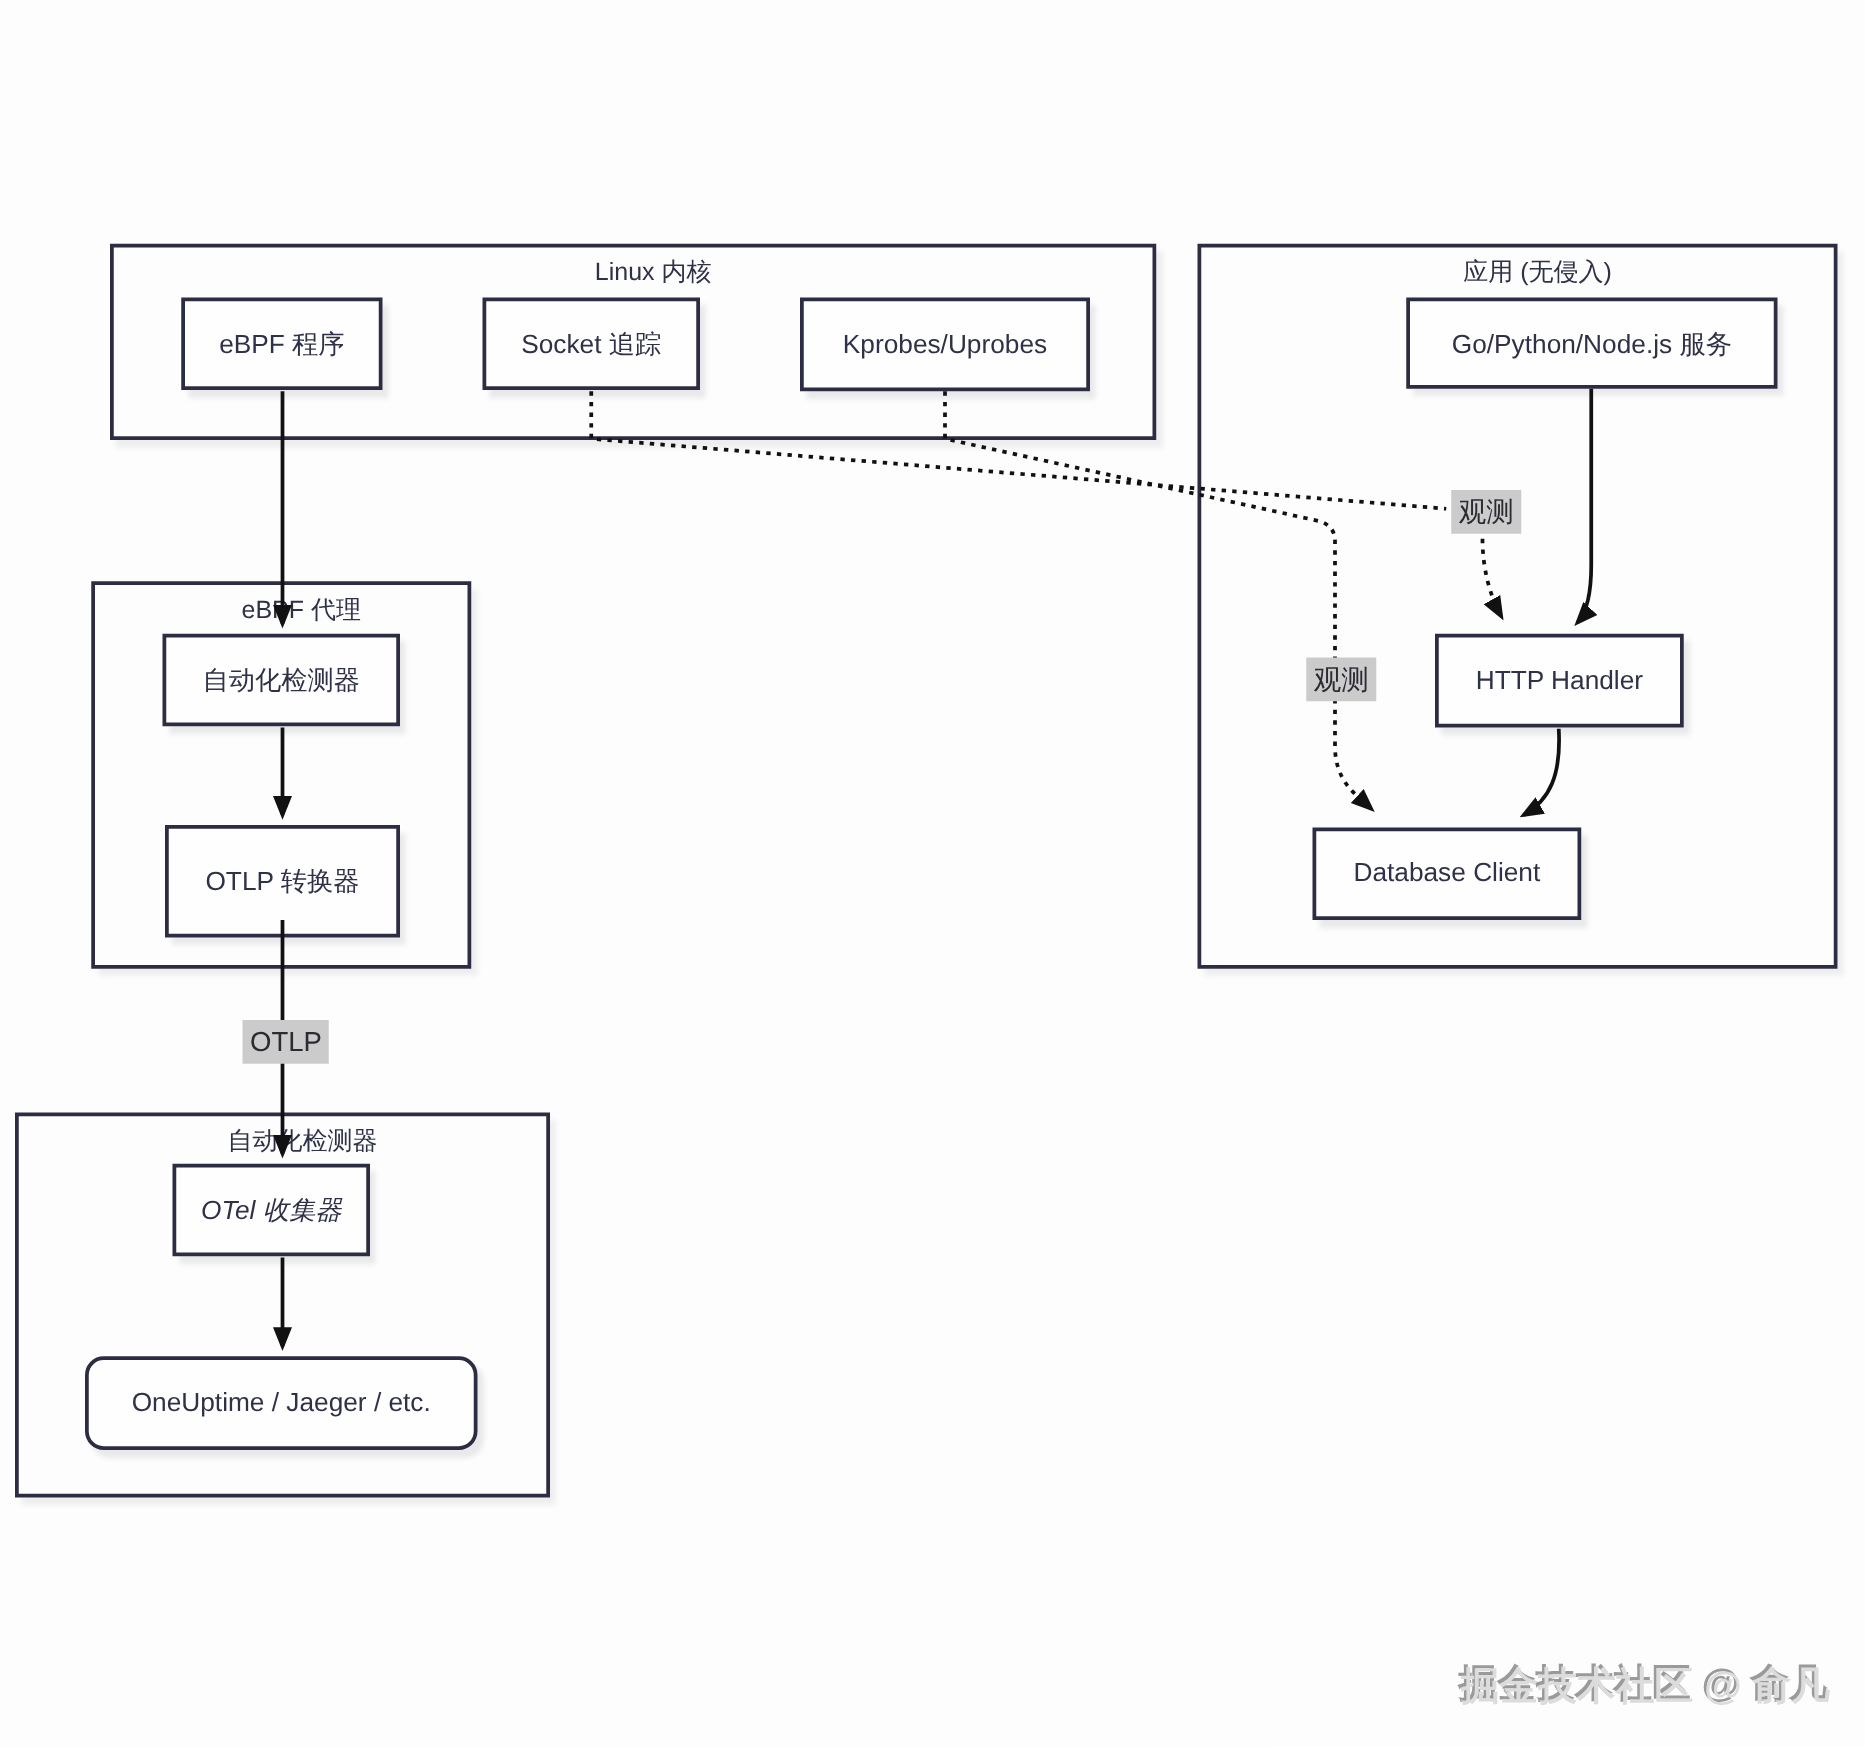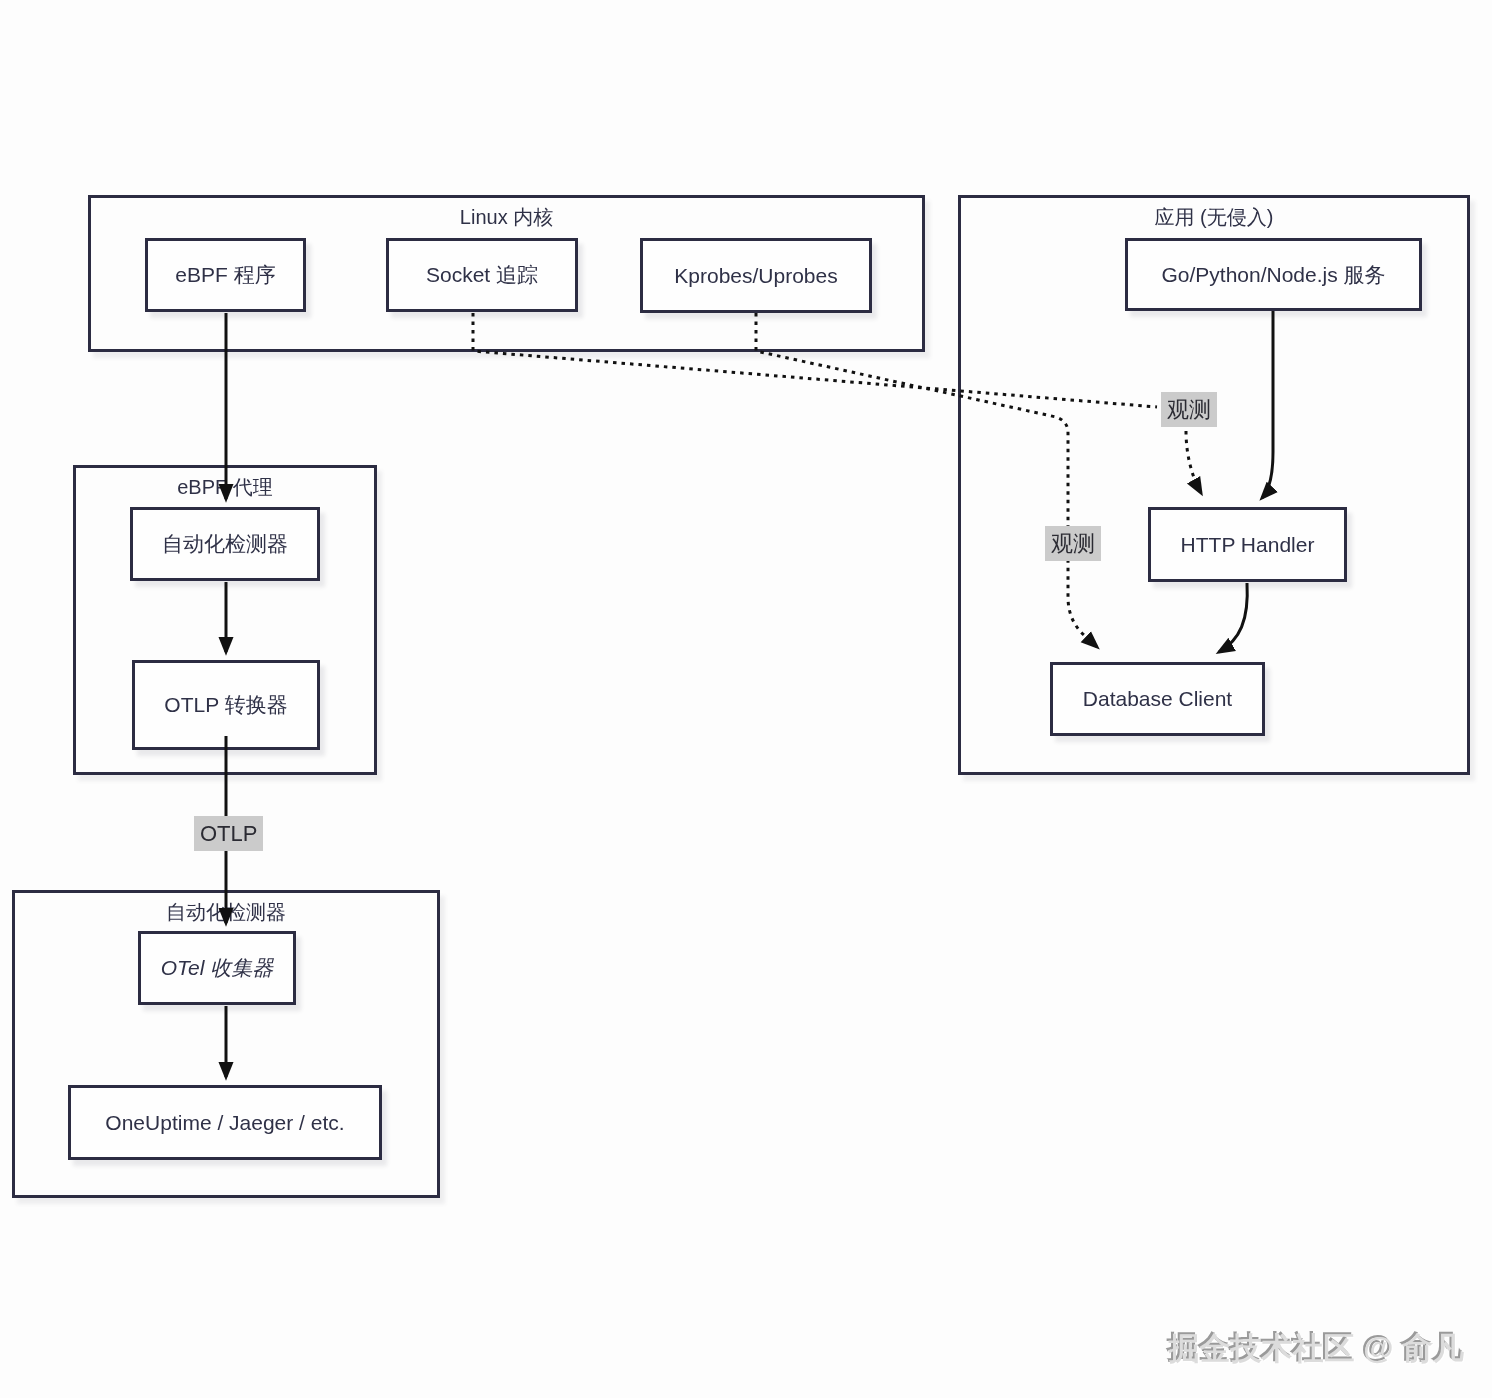--- a/index.html
+++ b/index.html
@@ -10,21 +10,21 @@
     color:#2f3147;
   }
   .container{
     position:absolute;background:#fdfdfd;
     border:3px solid #2c2c42;
     box-shadow:5px 6px 4px rgba(60,60,80,0.08);
     box-sizing:border-box;
   }
   .container-title{
     position:absolute;top:6px;left:0;width:100%;
-    text-align:center;font-size:20px;color:#2f3147;
+    text-align:center;font-size:20px;color:#2f3147;padding-left:16px;
   }
   .node{
     position:absolute;background:#fefefe;
     border:3px solid #2c2c42;
     box-shadow:5px 6px 4px rgba(60,60,80,0.10);
     box-sizing:border-box;
     display:flex;align-items:center;justify-content:center;
     font-size:21px;color:#2f3147;white-space:nowrap;
   }
   svg.connectors{position:absolute;left:0;top:0;z-index:5;pointer-events:none;}
@@ -40,29 +40,29 @@
     color:#dcdcdc;
     text-shadow:-2px -2px 0 #9a9a9a, 1px 1px 0 #ffffff;
   }
   
   #c-kernel  {left:88px;  top:195px; width:837px; height:157px;}
   #c-app     {left:958px; top:195px; width:512px; height:580px;}
   #c-agent   {left:73px;  top:465px; width:304px; height:310px;}
   #c-backend {left:12px;  top:890px; width:428px; height:308px;}
 
   #n-ebpf    {left:145px; top:238px; width:161px; height:74px;}
-  #n-socket  {left:386px; top:238px; width:192px; height:74px;}
+  #n-socket  {left:386px; top:238px; width:174px; height:74px;}
   #n-kprobes {left:640px; top:238px; width:232px; height:75px;}
   #n-goservice{left:1125px;top:238px; width:297px; height:73px;}
   #n-http    {left:1148px;top:507px; width:199px; height:75px;}
   #n-db      {left:1050px;top:662px; width:215px; height:74px;}
   #n-detector{left:130px; top:507px; width:190px; height:74px;}
   #n-converter{left:132px;top:660px; width:188px; height:90px;}
   #n-collector{left:138px;top:931px; width:158px; height:74px;font-style:italic;}
-  #n-oneuptime{left:68px; top:1085px;width:314px; height:75px;}
+  #n-oneuptime{left:68px; top:1085px;width:314px; height:75px;border-radius:15px;}
 
   #l-otlp    {left:194px; top:816px; min-width:50px;}
   #l-observe1{left:1161px;top:392px;}
   #l-observe2{left:1045px;top:526px;}
   #wm        {right:28px; top:1328px;}
 </style>
 </head>
 <body>
 
 <div class="canvas">

